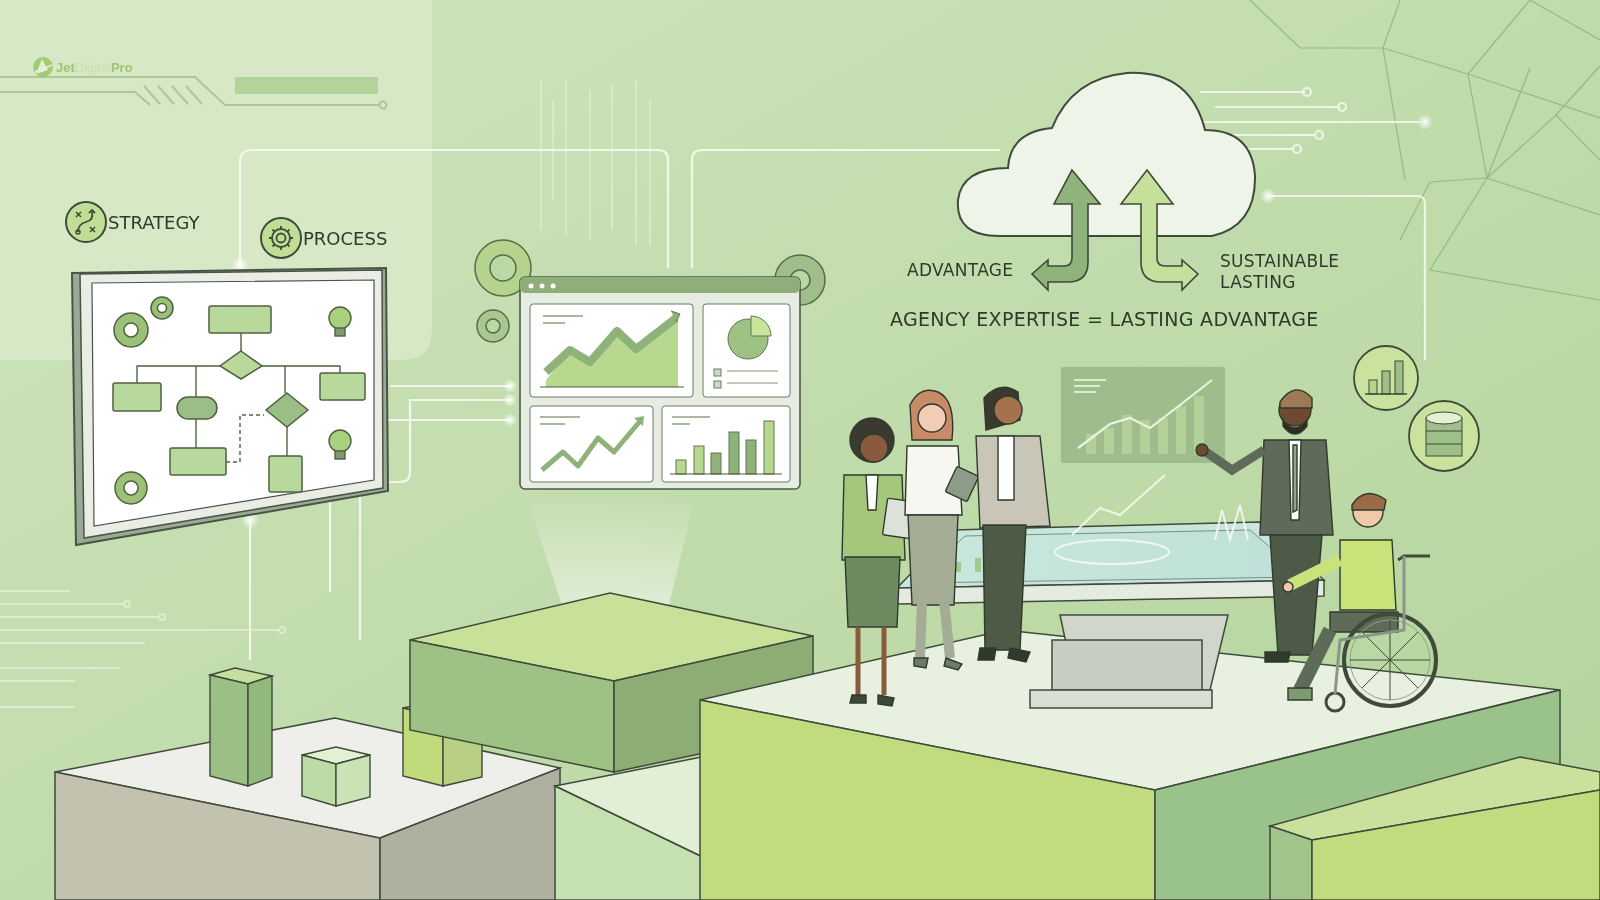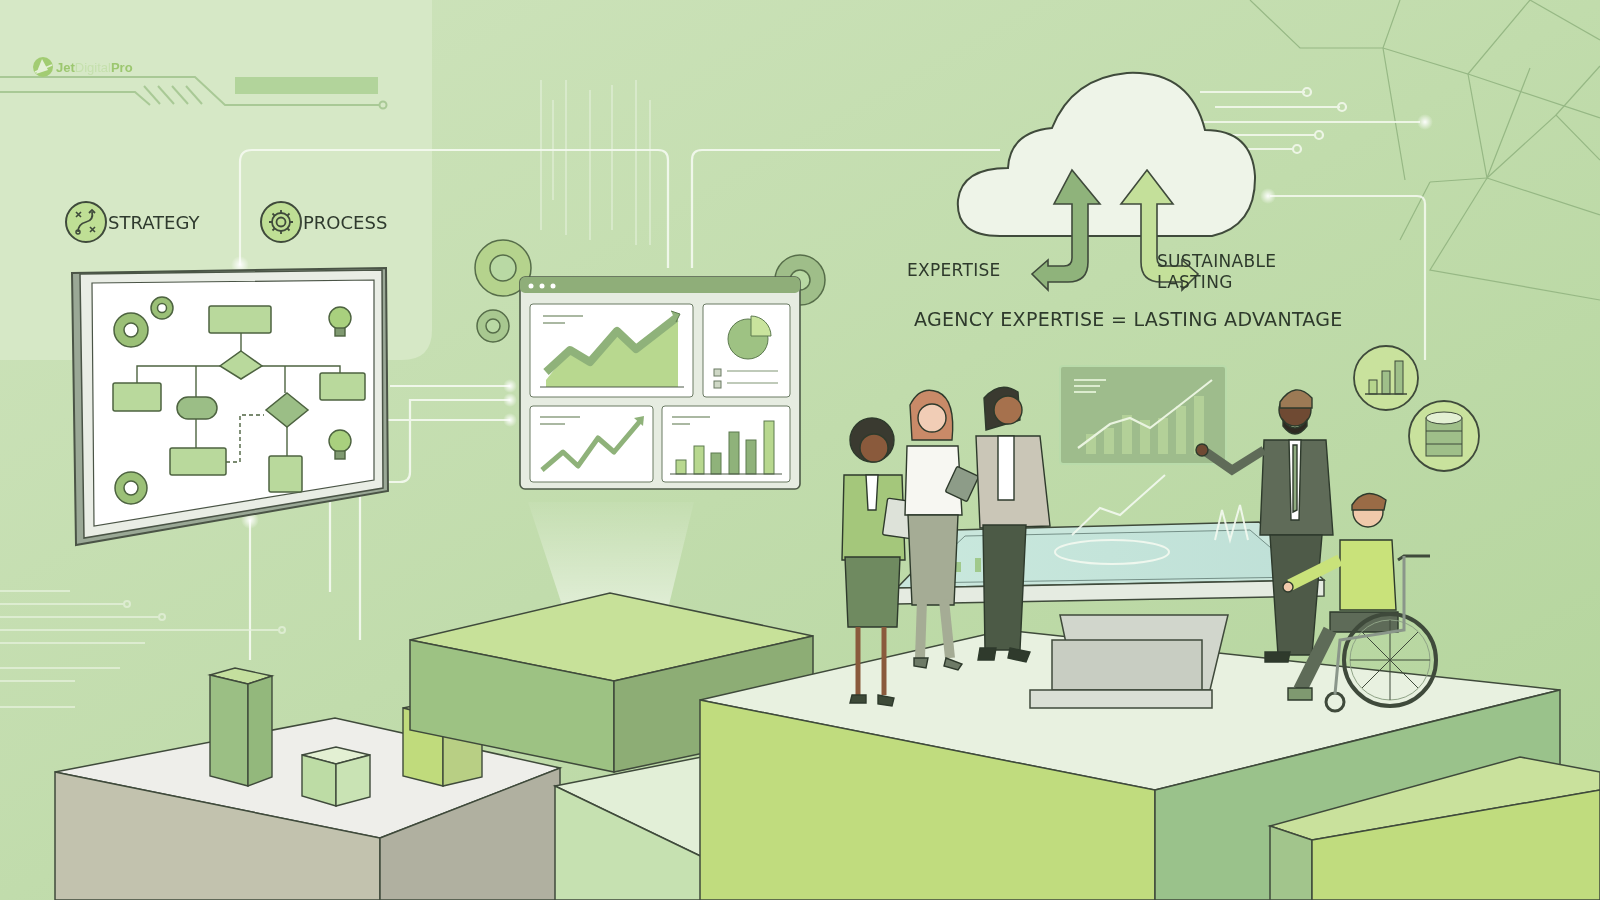--- a/index.html
+++ b/index.html
@@ -421,30 +421,30 @@
     <circle cx="22" cy="22" r="20" fill="#bfdf95" stroke="#3f4a3b" stroke-width="2"></circle>
     <path d="M14 32 Q14 24 22 22 Q30 20 28 12" fill="none" stroke="#3f4a3b" stroke-width="1.8"></path>
     <path d="M25 13 L28 10 L31 13" fill="none" stroke="#3f4a3b" stroke-width="1.8"></path>
     <circle cx="14" cy="32" r="2" fill="none" stroke="#3f4a3b" stroke-width="1.5"></circle>
     <path d="M12 12 L17 17 M17 12 L12 17" stroke="#3f4a3b" stroke-width="1.6"></path>
     <path d="M26 27 L31 32 M31 27 L26 32" stroke="#3f4a3b" stroke-width="1.6"></path>
   </svg>
   <span class="tag-text">STRATEGY</span>
 </div>
 
-<div class="tag" style="left:259px; top:200px;">
+<div class="tag" style="left:259px; top:216px;">
   <svg width="44" height="44" viewBox="0 0 44 44">
     <circle cx="22" cy="22" r="20" fill="#bfdf95" stroke="#3f4a3b" stroke-width="2"></circle>
     <g fill="none" stroke="#3f4a3b" stroke-width="1.8">
       <circle cx="22" cy="22" r="9"></circle>
       <circle cx="22" cy="22" r="4.5"></circle>
       <path d="M22 10 V13 M22 31 V34 M10 22 H13 M31 22 H34 M13.5 13.5 L15.6 15.6 M28.4 28.4 L30.5 30.5 M13.5 30.5 L15.6 28.4 M28.4 15.6 L30.5 13.5"></path>
     </g>
   </svg>
   <span class="tag-text">PROCESS</span>
 </div>
 
-<div class="label sub" style="left:907px; top:260px;">EXPERTISE</div>
-<div class="label sub" style="left:1157px; top:251px;">
+<div class="label sub" style="left:907px; top:260px;">ADVANTAGE</div>
+<div class="label sub" style="left:1220px; top:251px;">
   <div>SUSTAINABLE</div>
   <div>LASTING</div>
 </div>
-<div class="label headline" style="left:890px; top:308px;margin-left:24px;">AGENCY EXPERTISE = LASTING ADVANTAGE</div>
+<div class="label headline" style="left:890px; top:308px;">AGENCY EXPERTISE = LASTING ADVANTAGE</div>
 
 </body></html>

